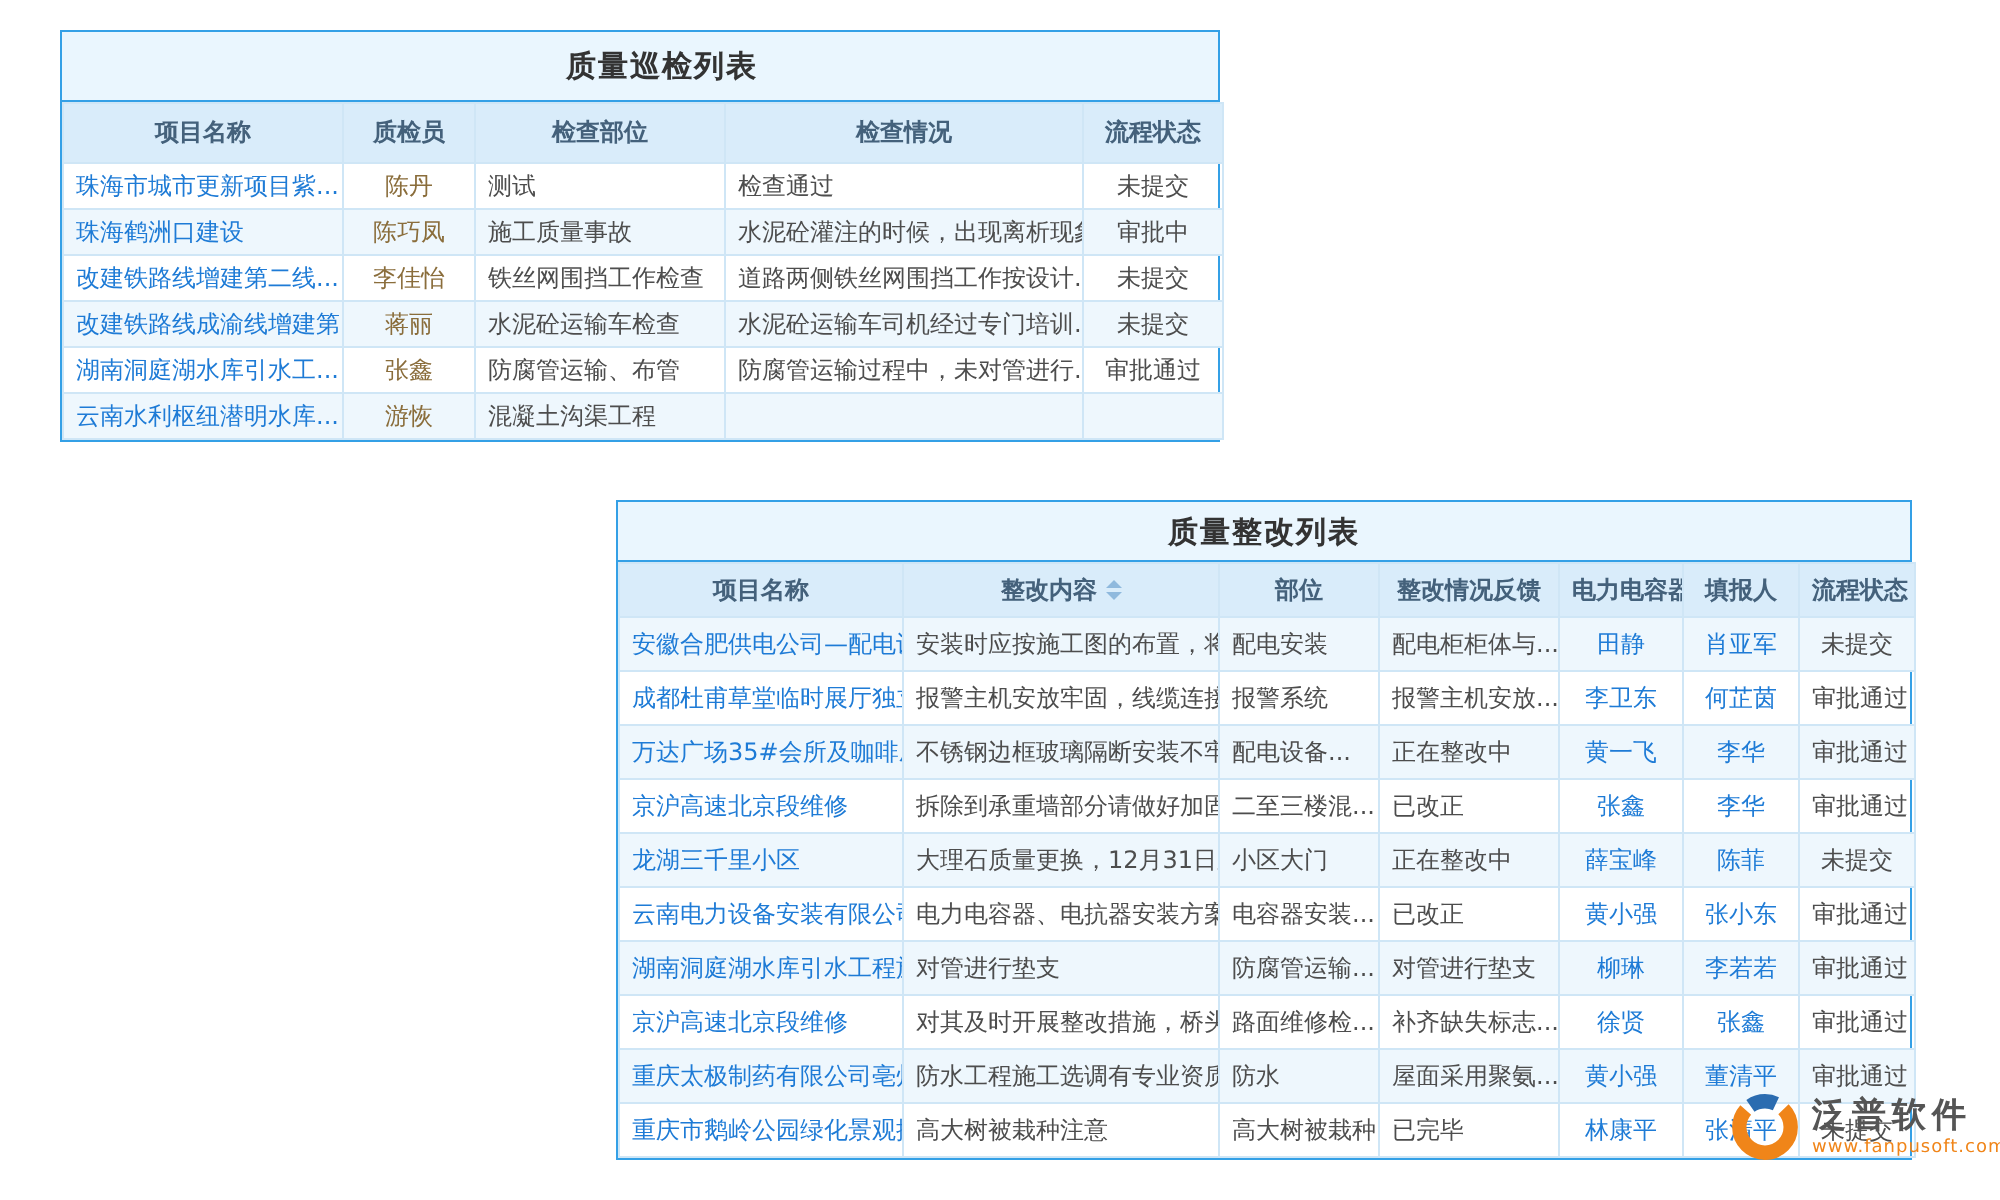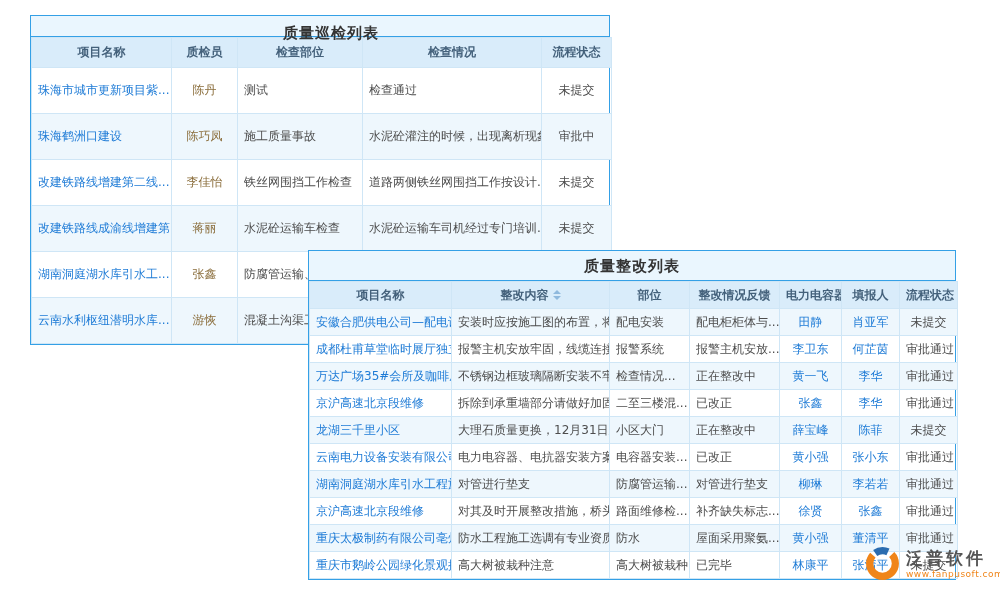--- a/index.html
+++ b/index.html
@@ -19,39 +19,39 @@
   .card2 { left:308px; top:250px; width:648px; z-index:2; }
   .card-title {
     text-align:center;
     font-weight:bold;
     font-size:15px;
     letter-spacing:1px;
     color:#333333;
     background:var(--title_bg,#eaf6fe);
     border-bottom:1px solid var(--border,#34a0e6);
   }
-  .card1 .card-title { height:21px; line-height:35px;padding-left:22px; }
+  .card1 .card-title { height:35px; line-height:35px;padding-left:22px; }
   .card2 .card-title { height:30px; line-height:30px; }
   table.grid { width:100%; border-collapse:collapse; table-layout:fixed; }
   .grid th, .grid td {
     border:1px solid var(--grid,#cfe6f6);
     overflow:hidden;
     white-space:nowrap;
     padding:0 6px;
     font-size:12px;
   }
   .grid th {
     background:var(--header_bg,#d9ecfa);
     color:var(--header_text,#44617b);
     font-weight:bold;
     text-align:center;
   }
   .grid td { color:var(--text,#4d4d4d); }
   .t1 th { height:30px; }
-  .t1 td { height:46px;margin-top:18px; }
+  .t1 td { height:23px;margin-top:18px; }
   .t2 th { height:27px; }
   .t2 td { height:27px; }
   .t1 tbody tr:nth-child(even) { background:var(--stripe,#eef7fd); }
   .t2 tbody tr:nth-child(odd)  { background:var(--stripe,#eef7fd); }
   td.left   { text-align:left; }
   td.center { text-align:center; }
   td.link   { color:var(--link,#1e7bd6); cursor:pointer; }
   td.person { color:var(--link,#1e7bd6); }
   td.inspector { color:var(--inspector,#8a6d3b); }
   .st-blue   { color:var(--status_blue,#1e9fff); }
@@ -191,21 +191,21 @@
           <td class="left">报警主机安放牢固，线缆连接...</td>
           <td class="left">报警系统</td>
           <td class="left">报警主机安放...</td>
           <td class="center person">李卫东</td>
           <td class="center person">何芷茵</td>
           <td class="center st-green">审批通过</td>
         </tr>
         <tr>
           <td class="left link">万达广场35#会所及咖啡厅空...</td>
           <td class="left">不锈钢边框玻璃隔断安装不牢...</td>
-          <td class="left">检查情况...</td>
+          <td class="left">配电设备...</td>
           <td class="left">正在整改中</td>
           <td class="center person">黄一飞</td>
           <td class="center person">李华</td>
           <td class="center st-green">审批通过</td>
         </tr>
         <tr>
           <td class="left link">京沪高速北京段维修</td>
           <td class="left">拆除到承重墙部分请做好加固...</td>
           <td class="left">二至三楼混...</td>
           <td class="left">已改正</td>

